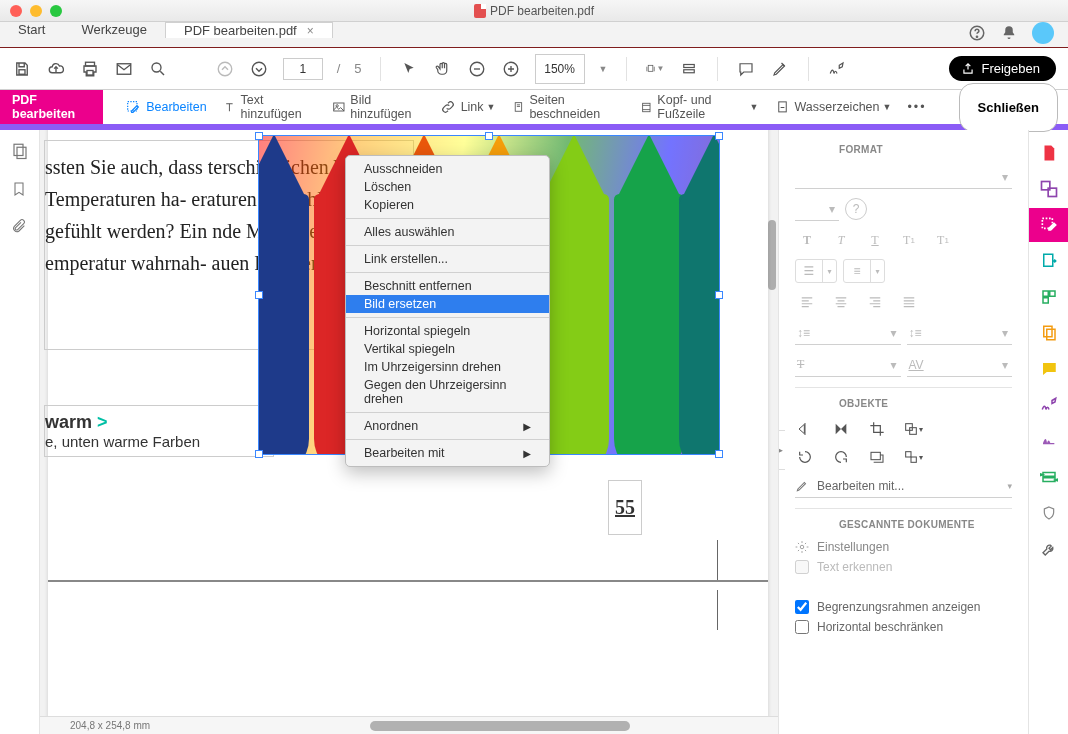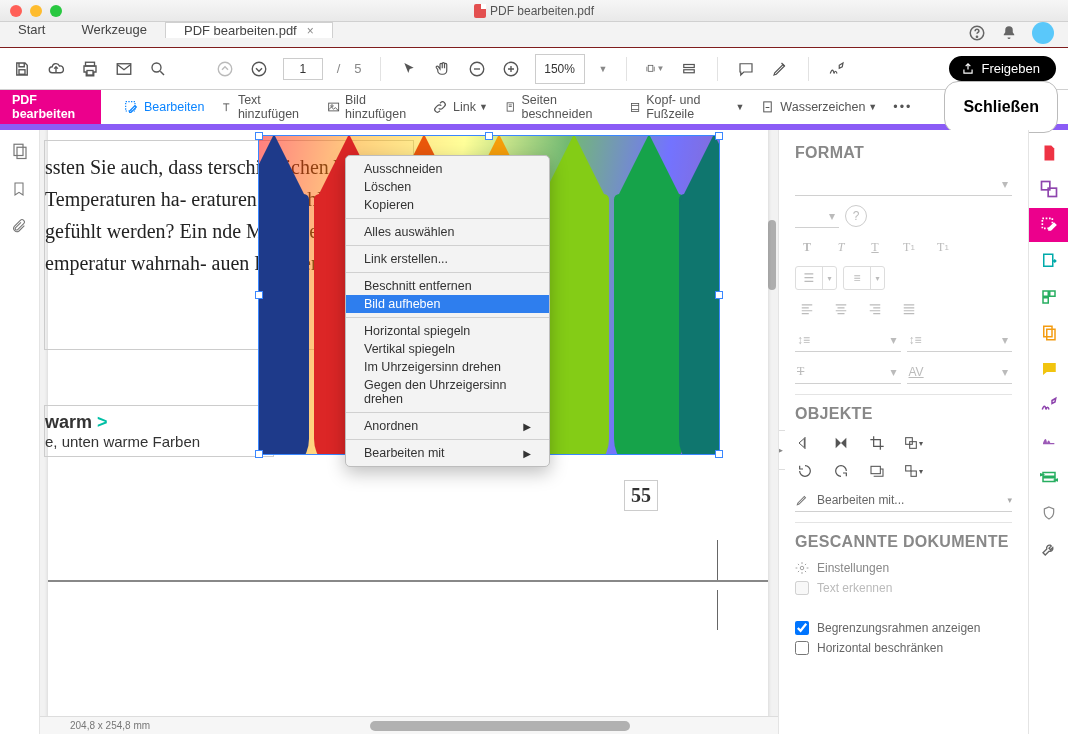--- a/index.html
+++ b/index.html
@@ -34,34 +34,34 @@
 .btn-share svg{color:#fff;}
 
 
 .subbar { height: 40px; background:#fff; border-bottom:6px solid #8b5cf6; display:flex; align-items:center; padding:0 10px; gap:16px; font-size:12.5px; color:#555;}
 .subbar .pink { background:#ec008c; color:#fff; font-weight:600; padding:0 12px; height:100%; display:flex; align-items:center; margin-left:-10px; margin-right:6px;}
 .subbar .tool { display:flex; align-items:center; gap:5px; cursor:pointer; color:#555;}
 .subbar .tool.active { color:#0a84ff; }
 .subbar .tool svg { color:inherit; }
 .subbar .caret{font-size:9px; margin-left:-2px;}
 .subbar .spacer{flex:1;}
-.btn-close { background:#fff; border:1px solid #bbb; border-radius:14px; padding:16px 18px; font-size:16px; cursor:pointer; font-weight:600; }
+.btn-close { background:#fff; border:1px solid #bbb; border-radius:14px; padding:16px 18px; font-size:13px; cursor:pointer; font-weight:600; }
 
 
 .content { display:flex; height: calc(734px - 22px - 26px - 42px - 40px); }
 .left-rail { width:40px; border-right:1px solid #e4e4e4; display:flex; flex-direction:column; align-items:center; padding-top:12px; gap:20px;}
 .left-rail .ri { width:18px; height:18px; color:#777; cursor:pointer;}
 
 .doc-wrap { flex:1; background:#f2f2f2; position:relative; overflow:hidden;}
 .page { position:absolute; left:8px; top:-10px; width:720px; height:620px; background:#fff; box-shadow:0 1px 4px rgba(0,0,0,0.15);}
 .txt1 { position:absolute; left:-4px; top:20px; width:370px; height:210px; border:1px solid #ccc; padding:10px 6px 10px 0; font-family:Georgia, 'Times New Roman', serif; font-size:20px; line-height:1.6; color:#222; overflow:hidden;}
 .txt2 { position:absolute; left:-4px; top:285px; width:230px; border:1px solid #ccc; padding:6px 6px 6px 0; font-family:Georgia, serif;}
 .txt2 .h{ font-weight:700; font-size:18px;} .txt2 .h .arrow{color:#00bfa5; font-weight:700;}
 .txt2 .s{ font-size:15px;}
-.pagenum { position:absolute; left:576px; top:360px; border:1px solid #ccc; padding:3px 6px; font-family:Georgia, serif; font-size:20px; font-weight:700;}
+.pagenum { position:absolute; left:560px; top:360px; border:1px solid #ccc; padding:15px 6px; font-family:Georgia, serif; font-size:20px; font-weight:700;text-decoration:underline;}
 .statusbar { position:absolute; bottom:0; left:0; right:0; height:18px; background:#f6f6f6; border-top:1px solid #ddd; font-size:10px; color:#777; padding-left:30px; display:flex; align-items:center;}
 .hscroll-track{ position:absolute; bottom:1px; left:330px; right:6px; height:12px;}
 .hscroll-thumb{ position:absolute; left:0; width:260px; height:10px; background:rgba(0,0,0,0.28); border-radius:5px;}
 
 
 .img-sel { position:absolute; left:210px; top:15px; width:462px; height:320px; border:1px solid #3a87ff; background:
   linear-gradient(100deg, rgba(255,0,0,0.5), rgba(255,165,0,0.5), rgba(255,255,0,0.4), rgba(0,128,0,0.55), rgba(0,0,255,0.55), rgba(75,0,130,0.6));
 }
 .pencils { position:absolute; inset:0; overflow:hidden;}
 .pencil { position:absolute; bottom:-20px; width:70px; height:280px; border-radius:6px 6px 40px 40px;}
@@ -80,21 +80,21 @@
 
 
 .ctx { position:absolute; left:305px; top:25px; width:205px; background:#f3f3f3; border:1px solid #bdbdbd; border-radius:5px; box-shadow:0 6px 18px rgba(0,0,0,0.25); font-size:12.5px; padding:4px 0;}
 .ctx-item { padding:2px 18px; cursor:default; display:flex; align-items:center; justify-content:space-between;}
 .ctx-item.sel{ background:#2e7eee; color:#fff;}
 .ctx-sep{ height:1px; background:#d0d0d0; margin:4px 0;}
 .ctx-arrow{ font-size:10px;}
 
 
 .right-panel { width:250px; border-left:1px solid #e4e4e4; background:#fff; padding:14px 16px 10px 16px; overflow:hidden; color:#666; font-size:12px; position:relative;}
-.right-panel h4 { font-size:16px; font-weight:700; color:#888; letter-spacing:0.3px; margin-bottom:10px;}
+.right-panel h4 { font-size:10px; font-weight:700; color:#888; letter-spacing:0.3px; margin-bottom:10px;margin-left:44px;}
 .ctrl-row { display:flex; gap:6px; margin-bottom:8px; align-items:center;}
 .fake-combo { flex:1; height:24px; border-bottom:1px solid #d0d0d0; display:flex; align-items:center; justify-content:flex-end; padding-right:4px; color:#bbb;}
 .fake-combo.small{flex:none; width:44px;}
 .circ { width:22px; height:22px; border:1px solid #ccc; border-radius:50%; display:flex; align-items:center; justify-content:center; color:#bbb; font-size:12px;}
 .icon-grid { display:flex; gap:10px; margin-bottom:8px;}
 .ig { width:24px; height:22px; color:#bbb; display:flex; align-items:center; justify-content:center;}
 .split-btn { display:flex; border:1px solid #ddd; border-radius:3px; overflow:hidden;}
 .split-btn .a{width:26px;height:22px;display:flex;align-items:center;justify-content:center;color:#bbb;}
 .split-btn .b{width:14px;height:22px;border-left:1px solid #ddd;display:flex;align-items:center;justify-content:center;color:#bbb;font-size:8px;}
 .hr { height:1px; background:#e4e4e4; margin:10px 0;}
@@ -391,21 +391,21 @@
     <div class="ctx" id="ctx">
         <div class="ctx-item">Ausschneiden</div>
         <div class="ctx-item">Löschen</div>
         <div class="ctx-item">Kopieren</div>
         <div class="ctx-sep"></div>
         <div class="ctx-item">Alles auswählen</div>
         <div class="ctx-sep"></div>
         <div class="ctx-item">Link erstellen...</div>
         <div class="ctx-sep"></div>
         <div class="ctx-item">Beschnitt entfernen</div>
-        <div class="ctx-item sel">Bild aufheben</div>
+        <div class="ctx-item sel">Bild ersetzen</div>
         <div class="ctx-sep"></div>
         <div class="ctx-item">Horizontal spiegeln</div>
         <div class="ctx-item">Vertikal spiegeln</div>
         <div class="ctx-item">Im Uhrzeigersinn drehen</div>
         <div class="ctx-item">Gegen den Uhrzeigersinn drehen</div>
         <div class="ctx-sep"></div>
         <div class="ctx-item">Anordnen<span class="ctx-arrow">▶</span></div>
         <div class="ctx-sep"></div>
         <div class="ctx-item">Bearbeiten mit<span class="ctx-arrow">▶</span></div>
       </div>

